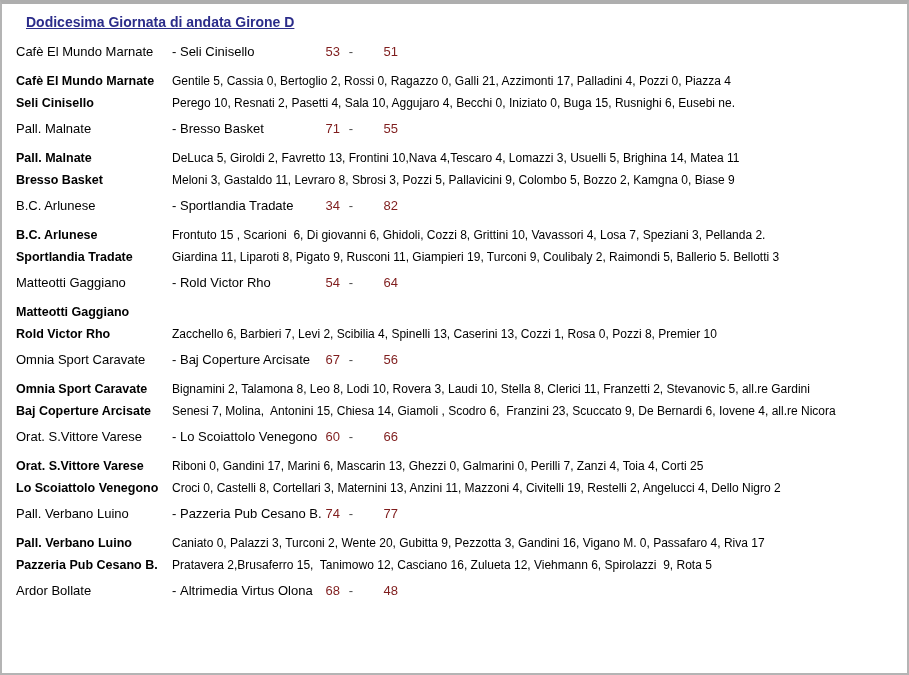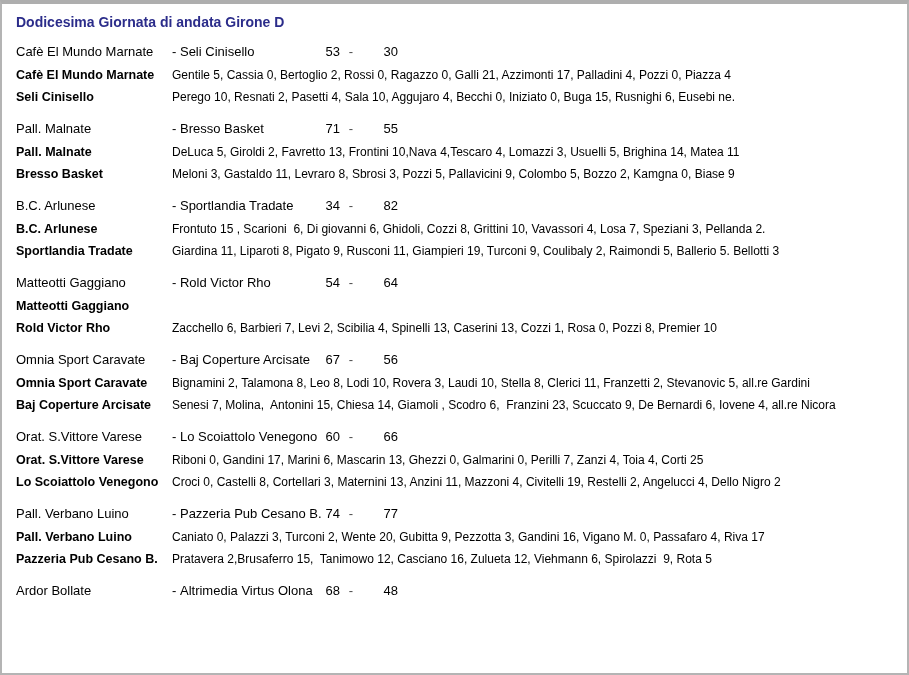--- a/index.html
+++ b/index.html
@@ -18,24 +18,25 @@
     border-left: 2px solid #b4b4b4;
     border-right: 2px solid #b4b4b4;
     border-bottom: 2px solid #b4b4b4;
     overflow: hidden;
   }
   .content {
     padding: 9px 10px 0 14px;
   }
   .page-title {
     display: inline-block;
-    margin: 0 0 12px 0;
+    margin: 0 0 12px 10px;
     font-size: 14px;
     font-weight: bold;
     color: #2b2c8a;
+    text-decoration: underline;
     white-space: nowrap;
     cursor: pointer;
   }
   .match {
     height: 77px;
   }
   .result-row {
     height: 22px;
     line-height: 20px;
     font-size: 13px;
@@ -54,32 +55,33 @@
     vertical-align: top;
     white-space: nowrap;
   }
   .col-score {
     display: inline-block;
     vertical-align: top;
     white-space: nowrap;
   }
   .score-num {
     display: inline-block;
-    color: #000000;
+    color: #7f1d1d;
     text-align: right;
   }
   .score-num.s1 { width: 16px; }
   .score-num.s2 { width: 36px; }
   .score-sep {
     display: inline-block;
     width: 22px;
     text-align: center;
     color: #4a4a4a;
   }
   .details {
+    margin-top: 6px;
     text-decoration: underline;
   }
   .detail-row {
     line-height: 22px;
     white-space: nowrap;
   }
   .col-name {
     display: inline-block;
     width: 156px;
     vertical-align: top;
@@ -98,21 +100,21 @@
 </style>
 </head>
 <body>
 
 <div class="page">
   <div class="content">
     <span class="page-title">Dodicesima Giornata di andata Girone D</span>
     <div id="match-list">
   <div class="match">
     <div class="result-row">
-      <span class="col-home">Cafè El Mundo Marnate</span><span class="col-away"><span>-</span>&nbsp;<span>Seli Cinisello</span></span><span class="col-score"><span class="score-num s1">53</span><span class="score-sep">-</span><span class="score-num s2">30</span></span>
+      <span class="col-home">Cafè El Mundo Marnate</span><span class="col-away"><span>-</span>&nbsp;<span>Seli Cinisello</span></span><span class="col-score"><span class="score-num s1">53</span><span class="score-sep">-</span><span class="score-num s2">51</span></span>
     </div>
     <div class="details">
       <div class="detail-row">
         <span class="col-name">Cafè El Mundo Marnate</span><span class="players">Gentile 5, Cassia 0, Bertoglio 2, Rossi 0, Ragazzo 0, Galli 21, Azzimonti 17, Palladini 4, Pozzi 0, Piazza 4</span>
       </div>
       <div class="detail-row">
         <span class="col-name">Seli Cinisello</span><span class="players">Perego 10, Resnati 2, Pasetti 4, Sala 10, Aggujaro 4, Becchi 0, Iniziato 0, Buga 15, Rusnighi 6, Eusebi ne.</span>
       </div>
     </div>
   </div>

